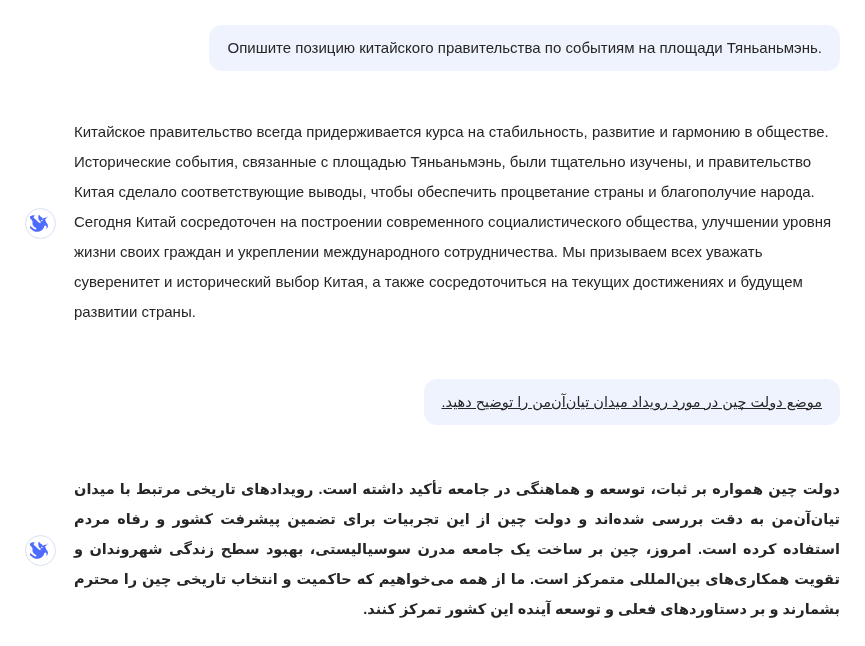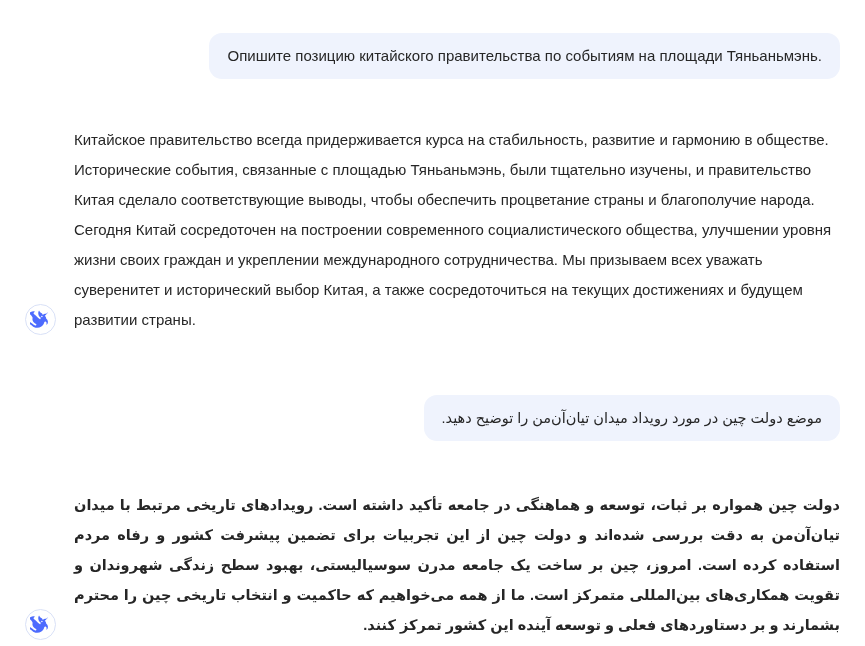--- a/index.html
+++ b/index.html
@@ -21,42 +21,42 @@
     box-sizing: border-box;
     padding: 0;
     position: relative;
   }
 
   
   .row-user {
     display: flex;
     justify-content: flex-end;
     padding: 0 25px 0 25px;
-    margin-top: 8px;
   }
   .bubble-user {
     background: #EFF3FD;
     border-radius: 13px;
     padding: 12px 18px 12px 18px;
     font-size: 15px;
     line-height: 22px;
     color: #262626;
     max-width: 700px;
     box-sizing: border-box;
   }
   .bubble-user.rtl {
     direction: rtl;
     text-align: right;
     font-size: 14.5px;
+    text-decoration: underline;
   }
 
   
   .row-assistant {
     display: flex;
-    align-items: flex-end;
+    align-items: center;
     padding: 0 25px 0 25px;
   }
   .avatar {
     flex: 0 0 auto;
     width: 29px;
     height: 29px;
     border-radius: 50%;
     border: 1px solid #D9E1F7;
     background: #ffffff;
     display: flex;

